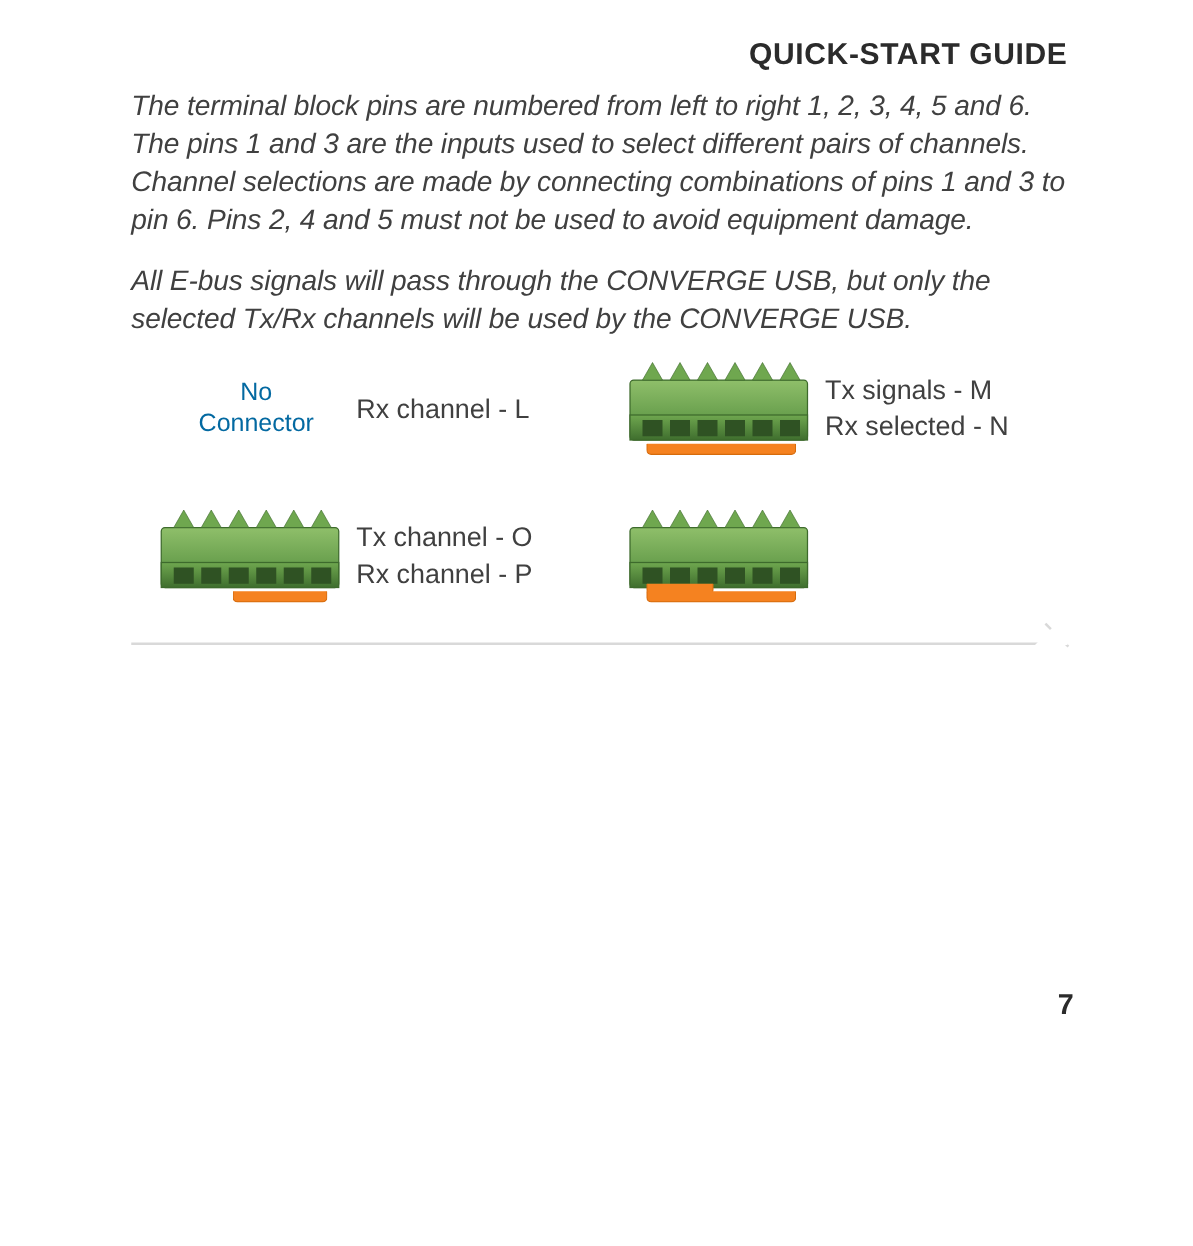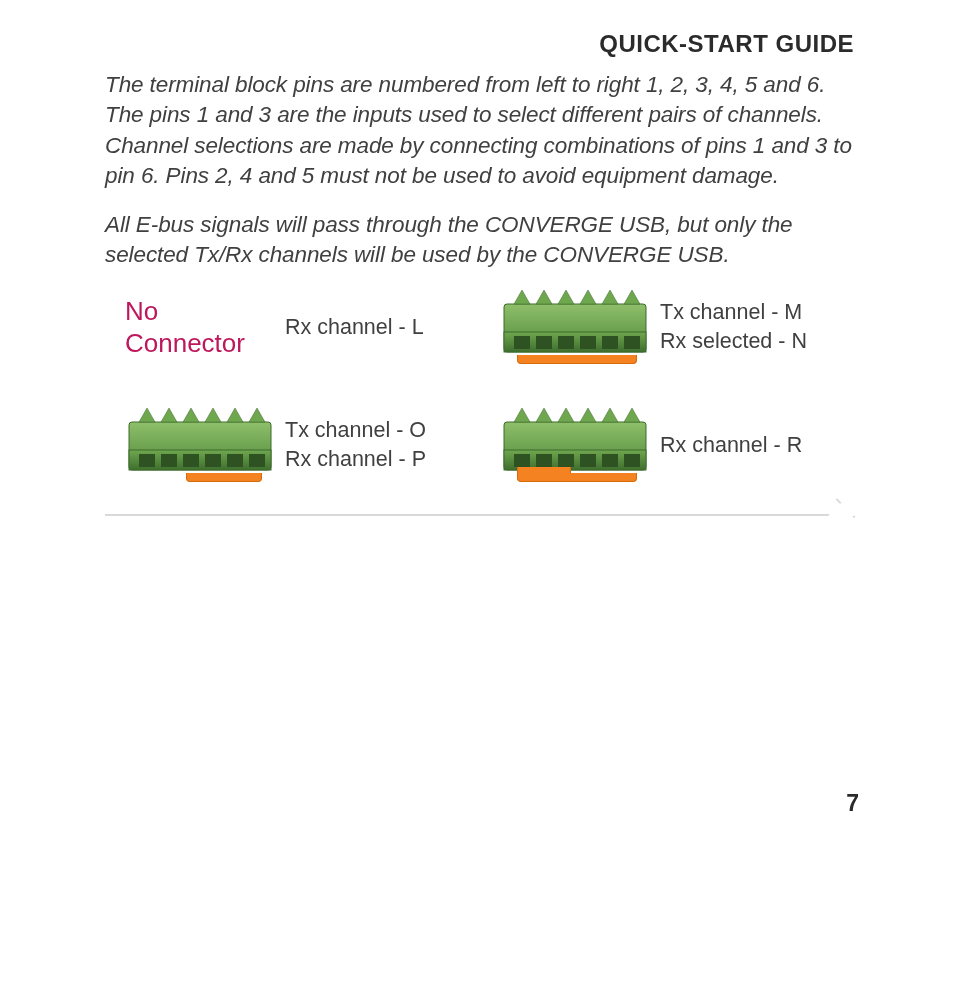--- a/index.html
+++ b/index.html
@@ -1,21 +1,21 @@
 <!DOCTYPE html>
 <html><head>
 <meta charset="utf-8">
 <style>
   html,body{margin:0;padding:0;width:954px;height:997px;background:#fff;font-family:Helvetica,Arial,sans-serif;color:#3e3e3e;}
   .page{position:relative;width:954px;height:842px;box-sizing:border-box;padding:30px 100px 0 105px;}
   .heading{font-weight:700;font-size:24px;text-align:right;letter-spacing:.5px;color:#2b2b2b;margin:0 0 12px 0;}
   .para{font-size:22.5px;line-height:1.35;font-weight:400;margin:0 0 18px 0;letter-spacing:-.1px;color:#404040;font-style:italic;}
   .grid{display:grid;grid-template-columns:160px 215px 160px 215px;column-gap:0;row-gap:40px;align-items:center;margin-left:20px;}
   .labels{font-size:21.5px;line-height:1.35;color:#404040;}
-  .no-conn{font-size:26px;line-height:1.25;color:#be185d;}
+  .no-conn{font-size:20px;line-height:1.25;text-align:center;color:#0369a1;}
   .connector{width:150px;height:78px;position:relative;}
   .conn-svg{position:absolute;left:0;top:0;width:150px;height:78px;}
   .jumper{position:absolute;height:8px;background:#f58220;border:1px solid #d66b0c;border-top:none;border-radius:0 0 4px 4px;bottom:2px;}
   .divider{position:relative;height:2px;background:#d9d9d9;margin:30px 0 0 0;width:748px;}
   .divider:after{content:"";position:absolute;right:-1px;top:-24px;width:0;height:0;border-bottom:26px solid #fff;border-left:26px solid transparent;}
   .divider-notch{position:absolute;right:-1px;top:-24px;width:26px;height:26px;border-bottom:2px solid #d9d9d9;transform:rotate(45deg);transform-origin:right bottom;}
   .pagenum{position:absolute;bottom:25px;right:95px;font-size:23px;font-weight:700;color:#2b2b2b;}
 </style>
 </head>
 <body>
@@ -63,21 +63,21 @@
             <polygon points="36,16 44,2 52,16"></polygon>
             <polygon points="58,16 66,2 74,16"></polygon>
           <polygon points="80,16 88,2 96,16"></polygon>
             <polygon points="102,16 110,2 118,16"></polygon>
             <polygon points="124,16 132,2 140,16"></polygon>
         </g>
       </svg>
       <div class="jumper" style="left:17px;width:118px;"></div>
     </div>
     <div class="labels">
-      <div>Tx channel - M</div>
+      <div>Tx signals - M</div>
       <div>Rx selected - N</div>
     </div>
 
     <div class="connector">
       <svg class="conn-svg" viewBox="0 0 150 78">
         <rect x="4" y="16" width="142" height="48" rx="3" fill="url(#g1)" stroke="#3d6a2c" stroke-width="1"></rect>
         <rect x="4" y="44" width="142" height="20" fill="url(#g2)" stroke="#3d6a2c" stroke-width="1"></rect>
         <g fill="#2f5223">
           <rect x="14" y="48" width="16" height="13"></rect>
             <rect x="36" y="48" width="16" height="13"></rect>
@@ -120,21 +120,20 @@
             <polygon points="58,16 66,2 74,16"></polygon>
           <polygon points="80,16 88,2 96,16"></polygon>
             <polygon points="102,16 110,2 118,16"></polygon>
             <polygon points="124,16 132,2 140,16"></polygon>
         </g>
       </svg>
       <div class="jumper" style="left:17px;width:52px;bottom:8px;"></div>
       <div class="jumper" style="left:17px;width:118px;"></div>
     </div>
     <div class="labels">
-      <div>Rx channel - R</div>
     </div>
 
   </div>
 
   <div class="divider">
     <div class="divider-notch"></div>
   </div>
 
   <div class="pagenum">7</div>
 </div>

